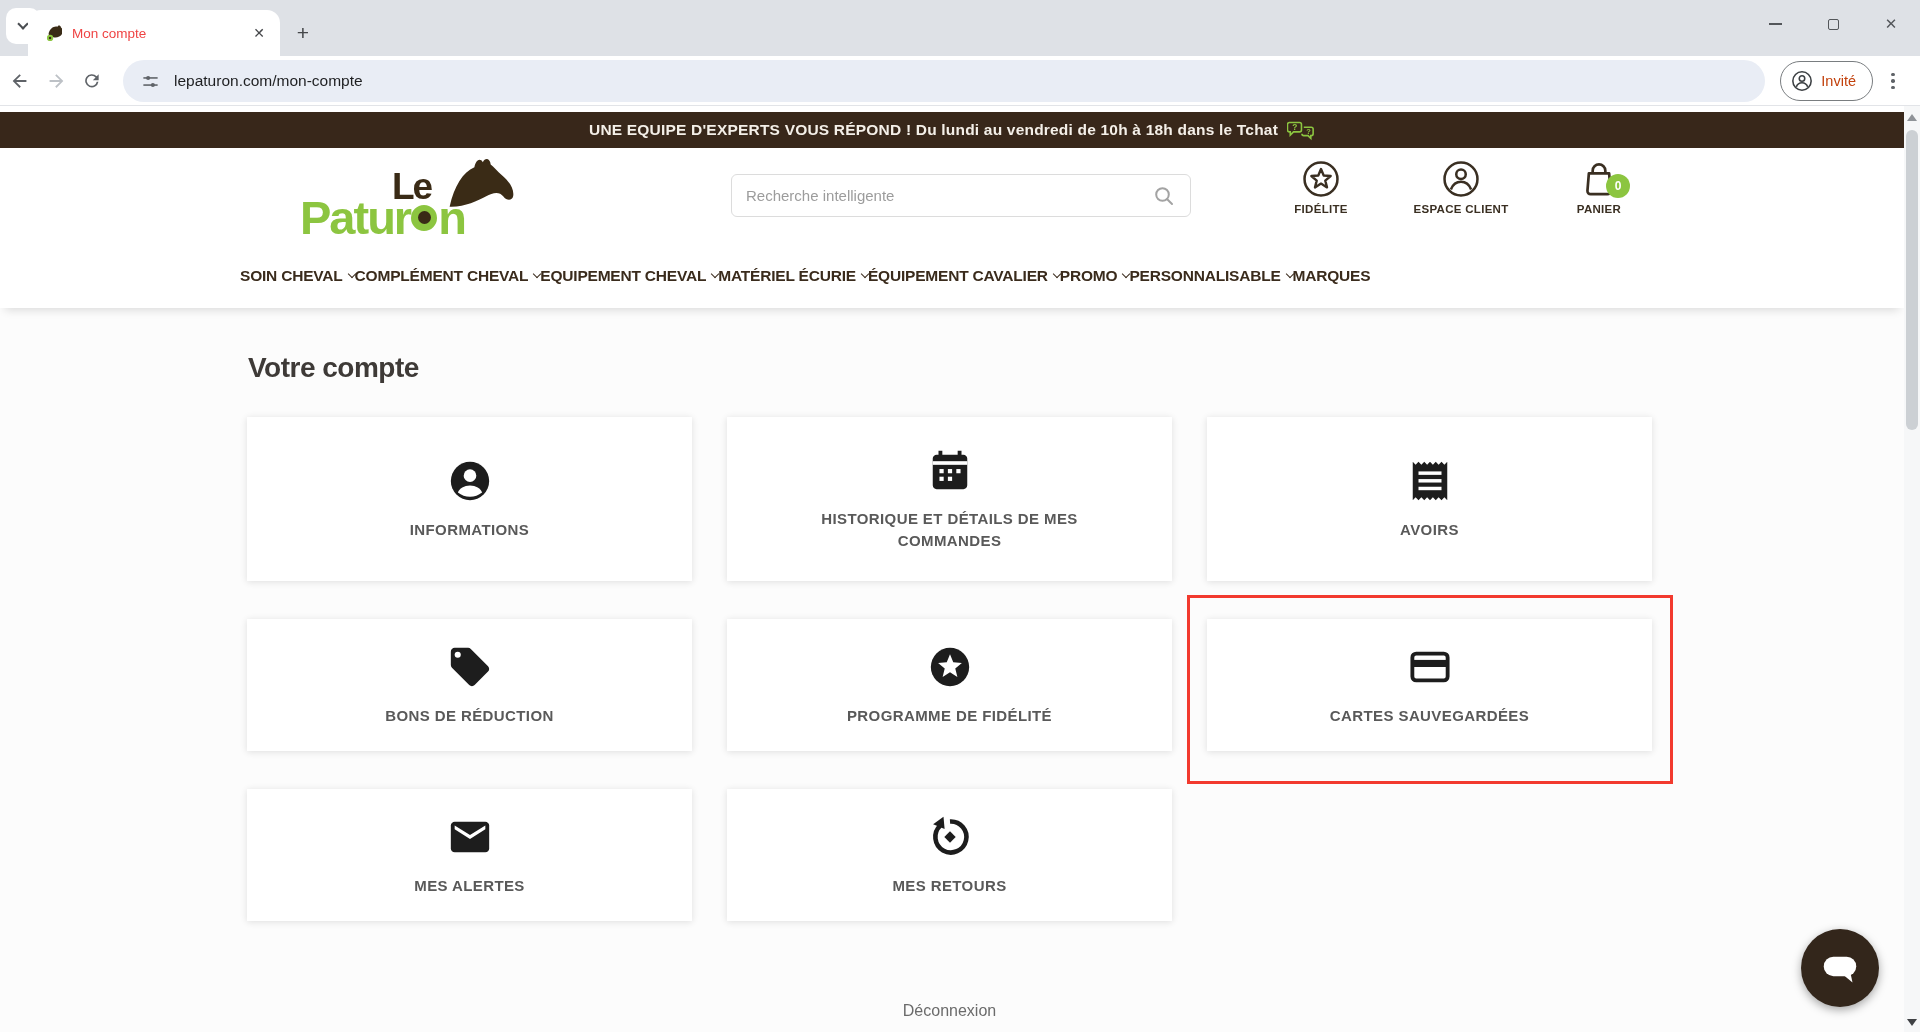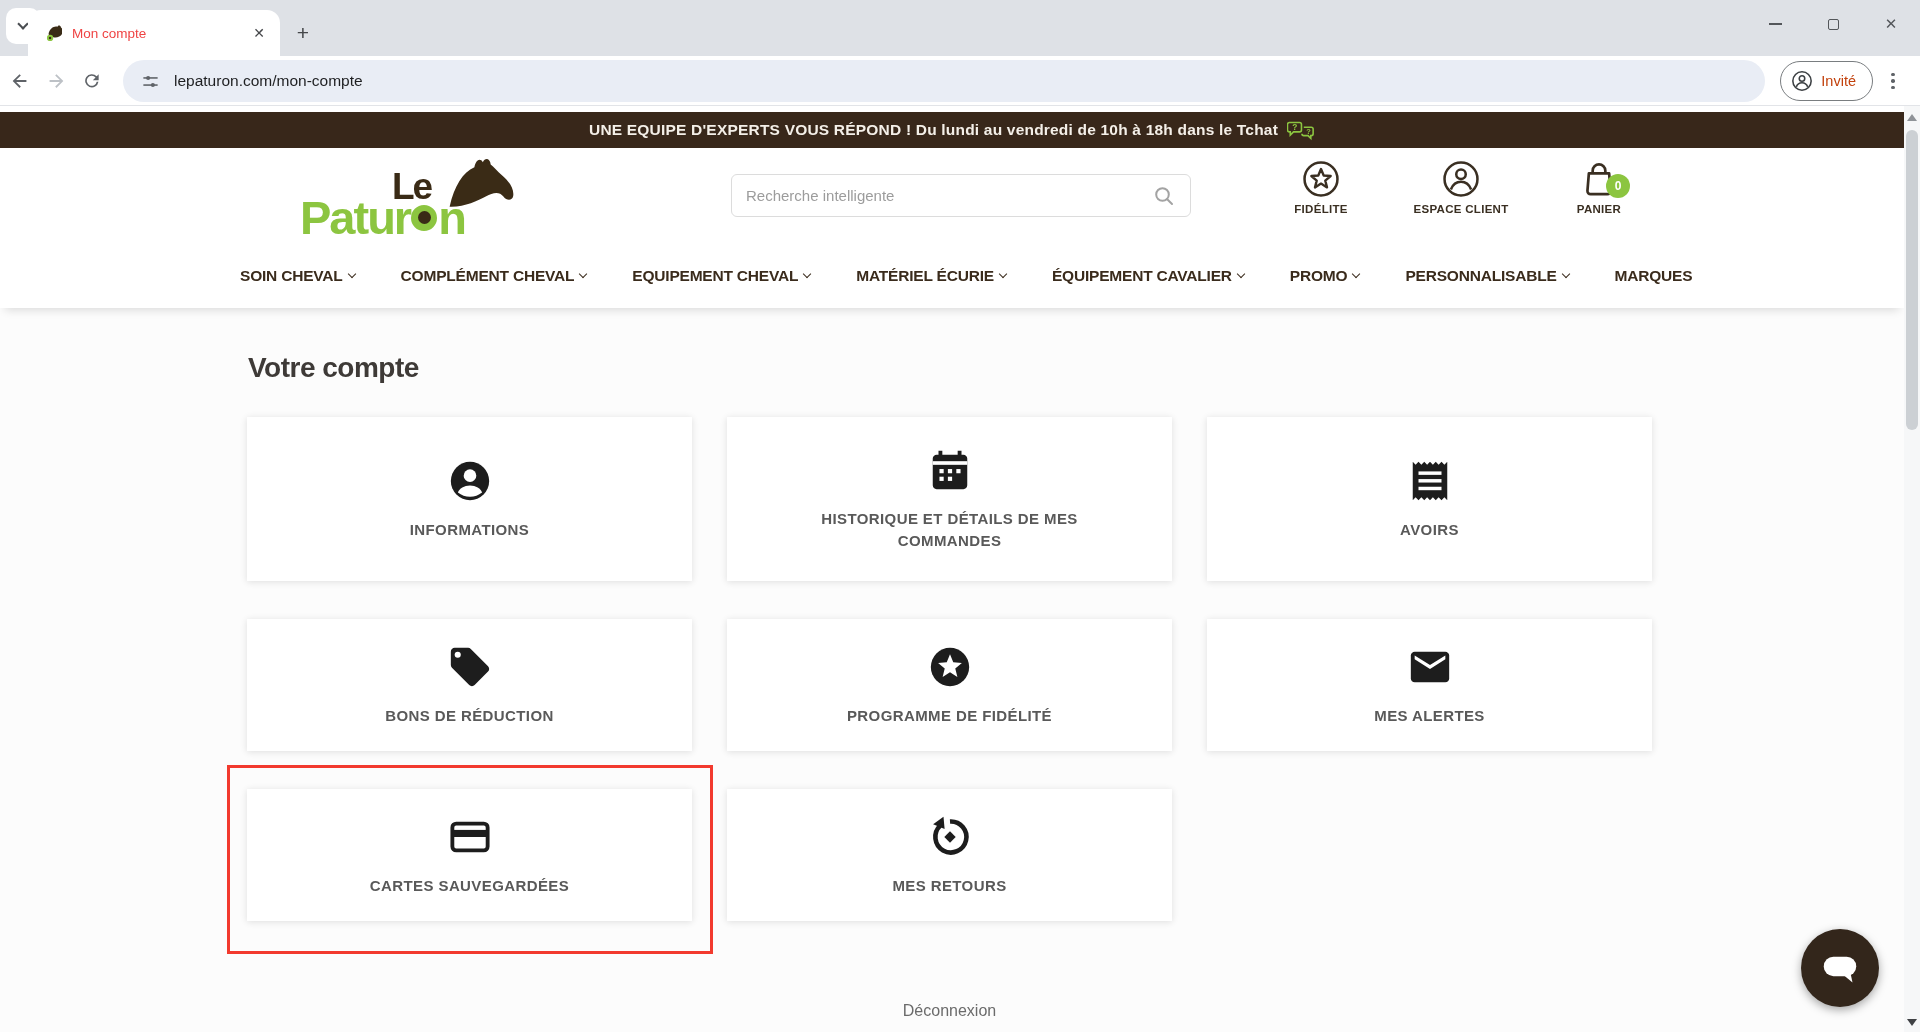--- a/index.html
+++ b/index.html
@@ -56,21 +56,21 @@
   .search input::placeholder { color:#9c9c9c; }
 
   .h-action { position:absolute; top:12px; width:130px; display:flex; flex-direction:column; align-items:center; gap:5px; }
   .h-action-label { font-size:11.5px; font-weight:bold; color:#3a2f22; letter-spacing:.3px; }
   .badge { position:absolute; left:72px; top:14px; width:24px; height:24px; border-radius:50%; background:#8cc540;
     color:#fff; font-size:12px; font-weight:bold; display:flex; align-items:center; justify-content:center; }
 
   
   .mainnav { position:absolute; left:0; top:244px; right:16px; height:64px; background:#fff;
     box-shadow:0 7px 9px -5px rgba(0,0,0,.14); z-index:5; }
-  .mainnav-inner { display:flex; align-items:center; height:100%; padding-left:240px; gap:46px; }
+  .mainnav-inner { display:flex; align-items:center; height:100%; padding-left:240px; }
   .nav-item { display:flex; align-items:center; gap:6px; font-size:15.5px; font-weight:bold; color:#3a2b1c; letter-spacing:-.2px; white-space:nowrap; }
   .nav-chev { display:inline-block; width:6px; height:6px; border-right:1.8px solid #3a2b1c; border-bottom:1.8px solid #3a2b1c; transform:rotate(45deg); margin-top:-4px; }
 
   
   .main { position:absolute; left:0; top:308px; right:16px; bottom:0; background:#fcfcfc; }
   .heading { margin:44px 0 0 248px; font-size:28px; font-weight:bold; color:#3e3a37; letter-spacing:-.5px; }
   .grid { margin:33px 0 0 247px; width:1405px; display:grid; grid-template-columns:repeat(3,445px);
     grid-template-rows:164px 132px 132px; column-gap:35px; row-gap:38px; }
   .card { background:#fff; box-shadow:0 1px 7px rgba(0,0,0,.12); display:flex; flex-direction:column;
     align-items:center; justify-content:center; gap:15px; position:relative; cursor:pointer; }
@@ -328,36 +328,36 @@
             <circle cx="12" cy="12" r="10" fill="#1d1d1d"></circle>
             <path d="M12,5.4 L13.7,9.5 18.2,9.85 14.75,12.8 15.85,17.2 12,14.8 8.15,17.2 9.25,12.8 5.8,9.85 10.3,9.5 Z" fill="#fff"></path>
           </svg>
         </span>
         <span class="card-label">PROGRAMME DE FIDÉLITÉ</span>
       </div>
 
       <div class="card">
         <span class="card-icon">
           <svg width="46" height="46" viewBox="0 0 24 24">
+            <rect x="2.8" y="5" width="18.4" height="14" rx="2" fill="none" stroke="#1d1d1d" stroke-width="2"></rect>
+            <rect x="2.8" y="8.3" width="18.4" height="3.7" fill="#1d1d1d"></rect>
+          </svg>
+        </span>
+        <span class="card-label">CARTES SAUVEGARDÉES</span>
+        <span class="highlight"></span>
+      </div>
+
+      <div class="card">
+        <span class="card-icon">
+          <svg width="46" height="46" viewBox="0 0 24 24">
             <path d="M20,4 H4 C2.9,4 2,4.9 2,6 v12 c0,1.1 0.9,2 2,2 h16 c1.1,0 2,-0.9 2,-2 V6 C22,4.9 21.1,4 20,4 z" fill="#1d1d1d"></path>
             <path d="M20,8 l-8,5 L4,8 V6 l8,5 8,-5 V8 z" fill="#fff"></path>
           </svg>
         </span>
         <span class="card-label">MES ALERTES</span>
-      </div>
-
-      <div class="card">
-        <span class="card-icon">
-          <svg width="46" height="46" viewBox="0 0 24 24">
-            <rect x="2.8" y="5" width="18.4" height="14" rx="2" fill="none" stroke="#1d1d1d" stroke-width="2"></rect>
-            <rect x="2.8" y="8.3" width="18.4" height="3.7" fill="#1d1d1d"></rect>
-          </svg>
-        </span>
-        <span class="card-label">CARTES SAUVEGARDÉES</span>
-        <span class="highlight"></span>
       </div>
 
       <div class="card">
         <span class="card-icon">
           <svg width="46" height="46" viewBox="0 0 24 24">
             <path d="M6.9,6.1 A8.1,8.1 0 1 0 12,3.9" fill="none" stroke="#1d1d1d" stroke-width="2.4"></path>
             <polygon points="8.6,1.4 9.2,7.8 3.2,5.4" fill="#1d1d1d"></polygon>
             <rect x="9.9" y="9.9" width="4.2" height="4.2" transform="rotate(45 12 12)" fill="#1d1d1d"></rect>
           </svg>
         </span>

